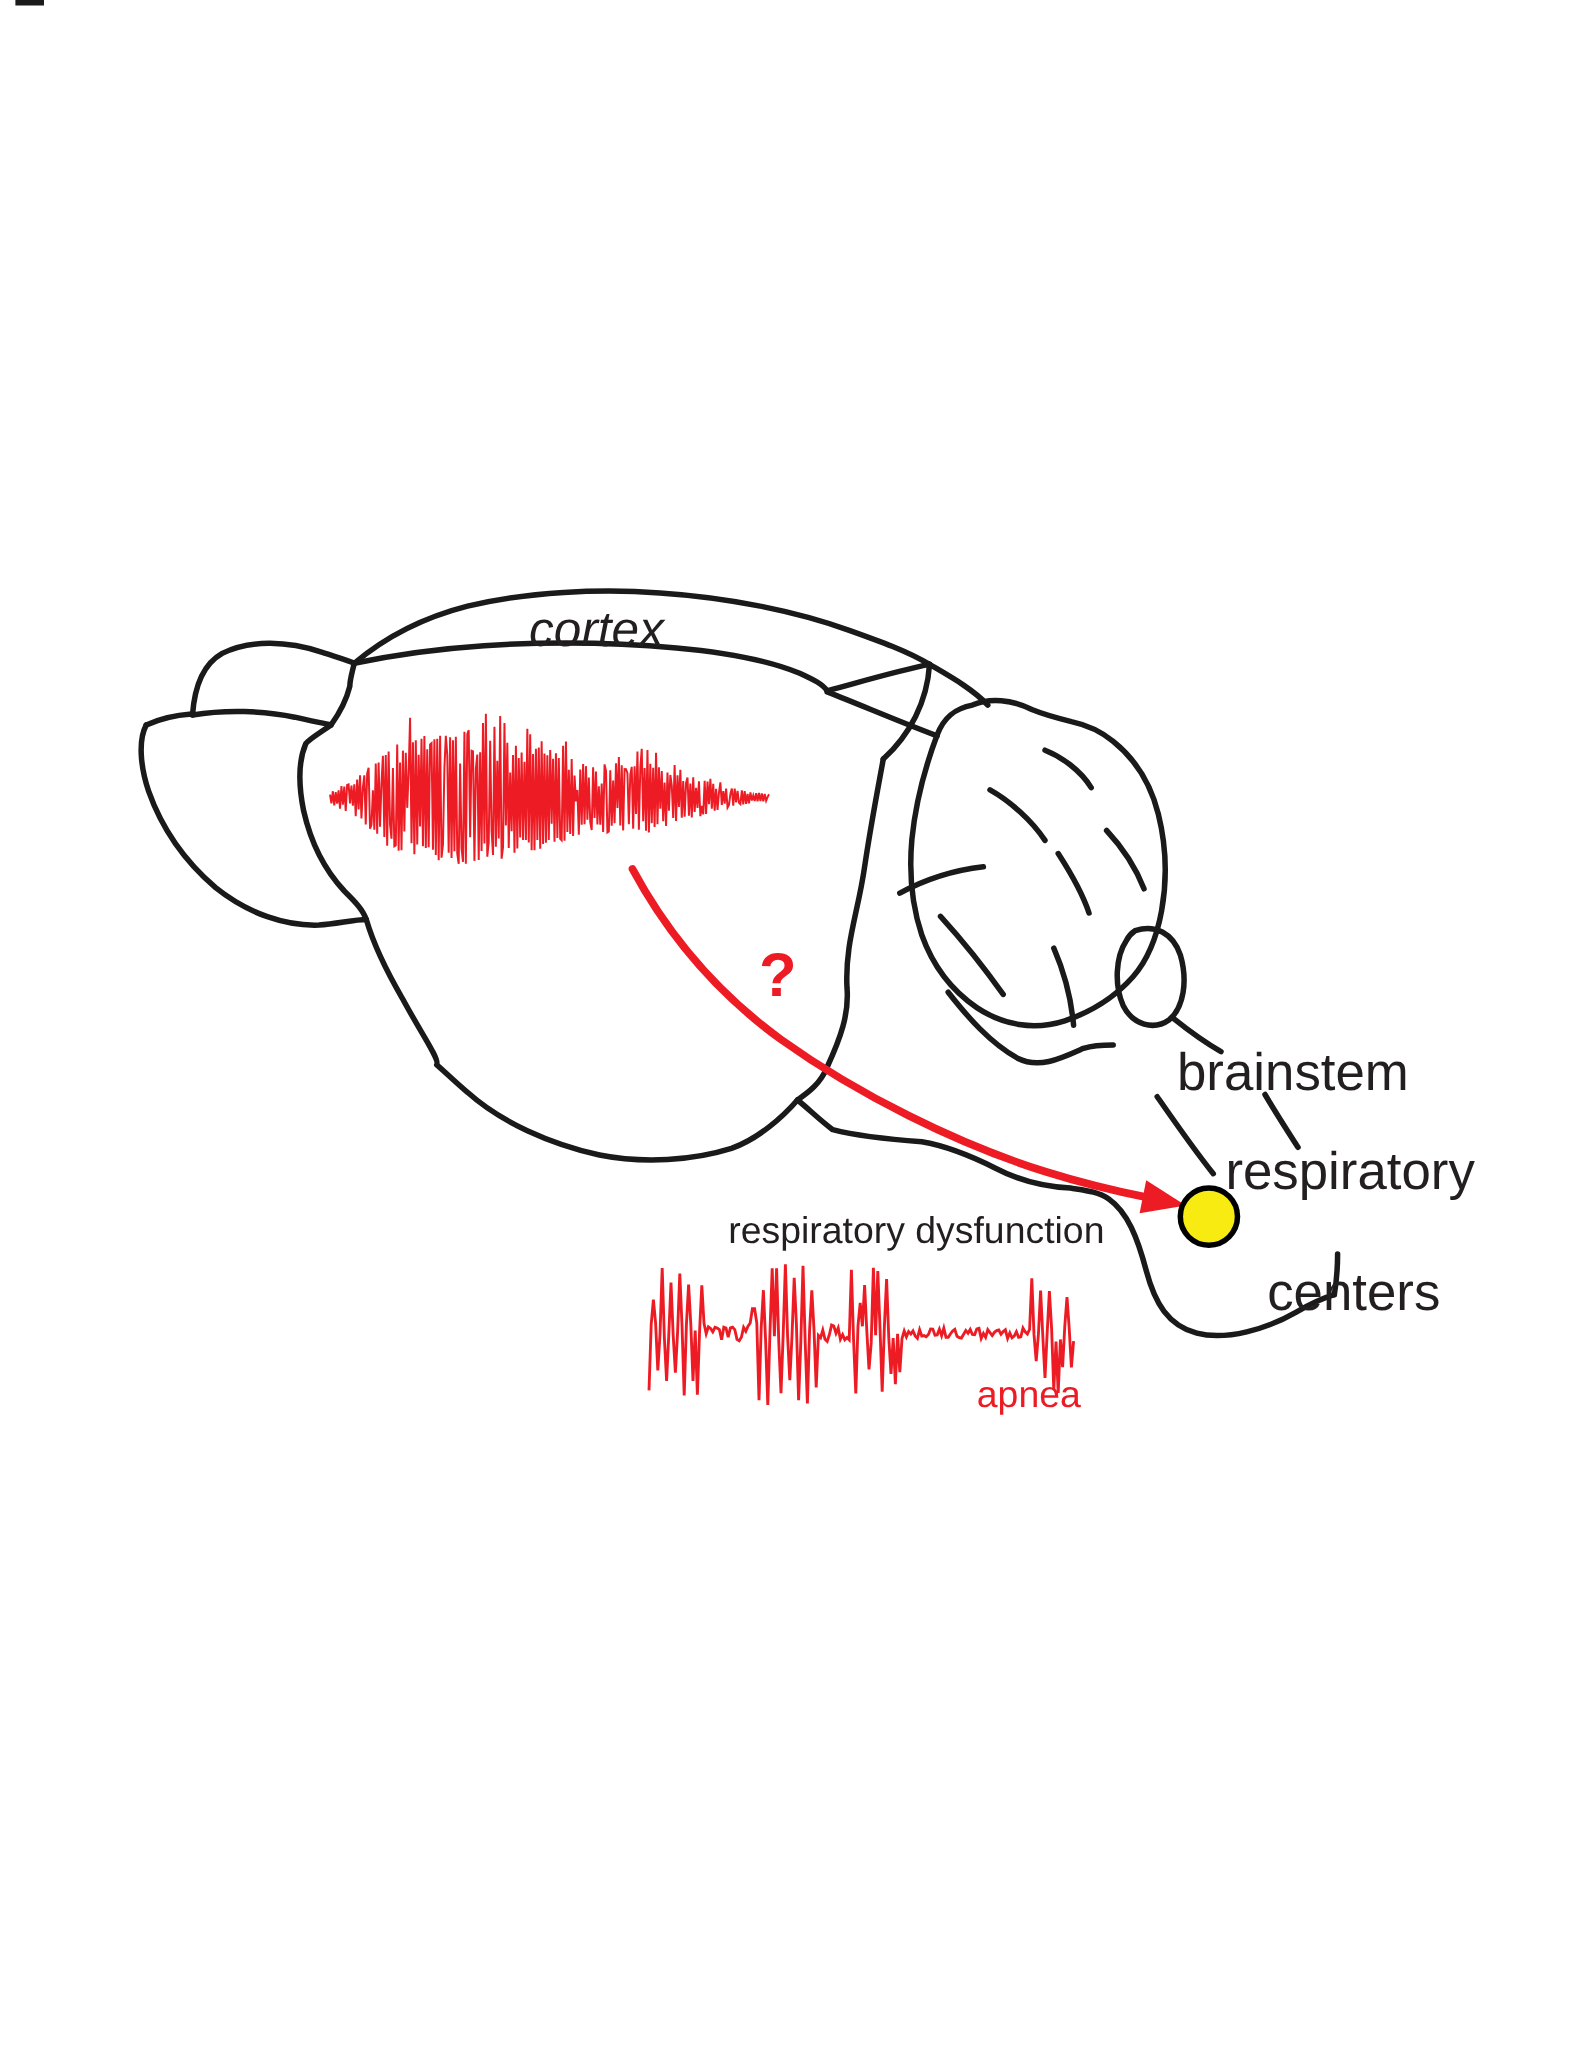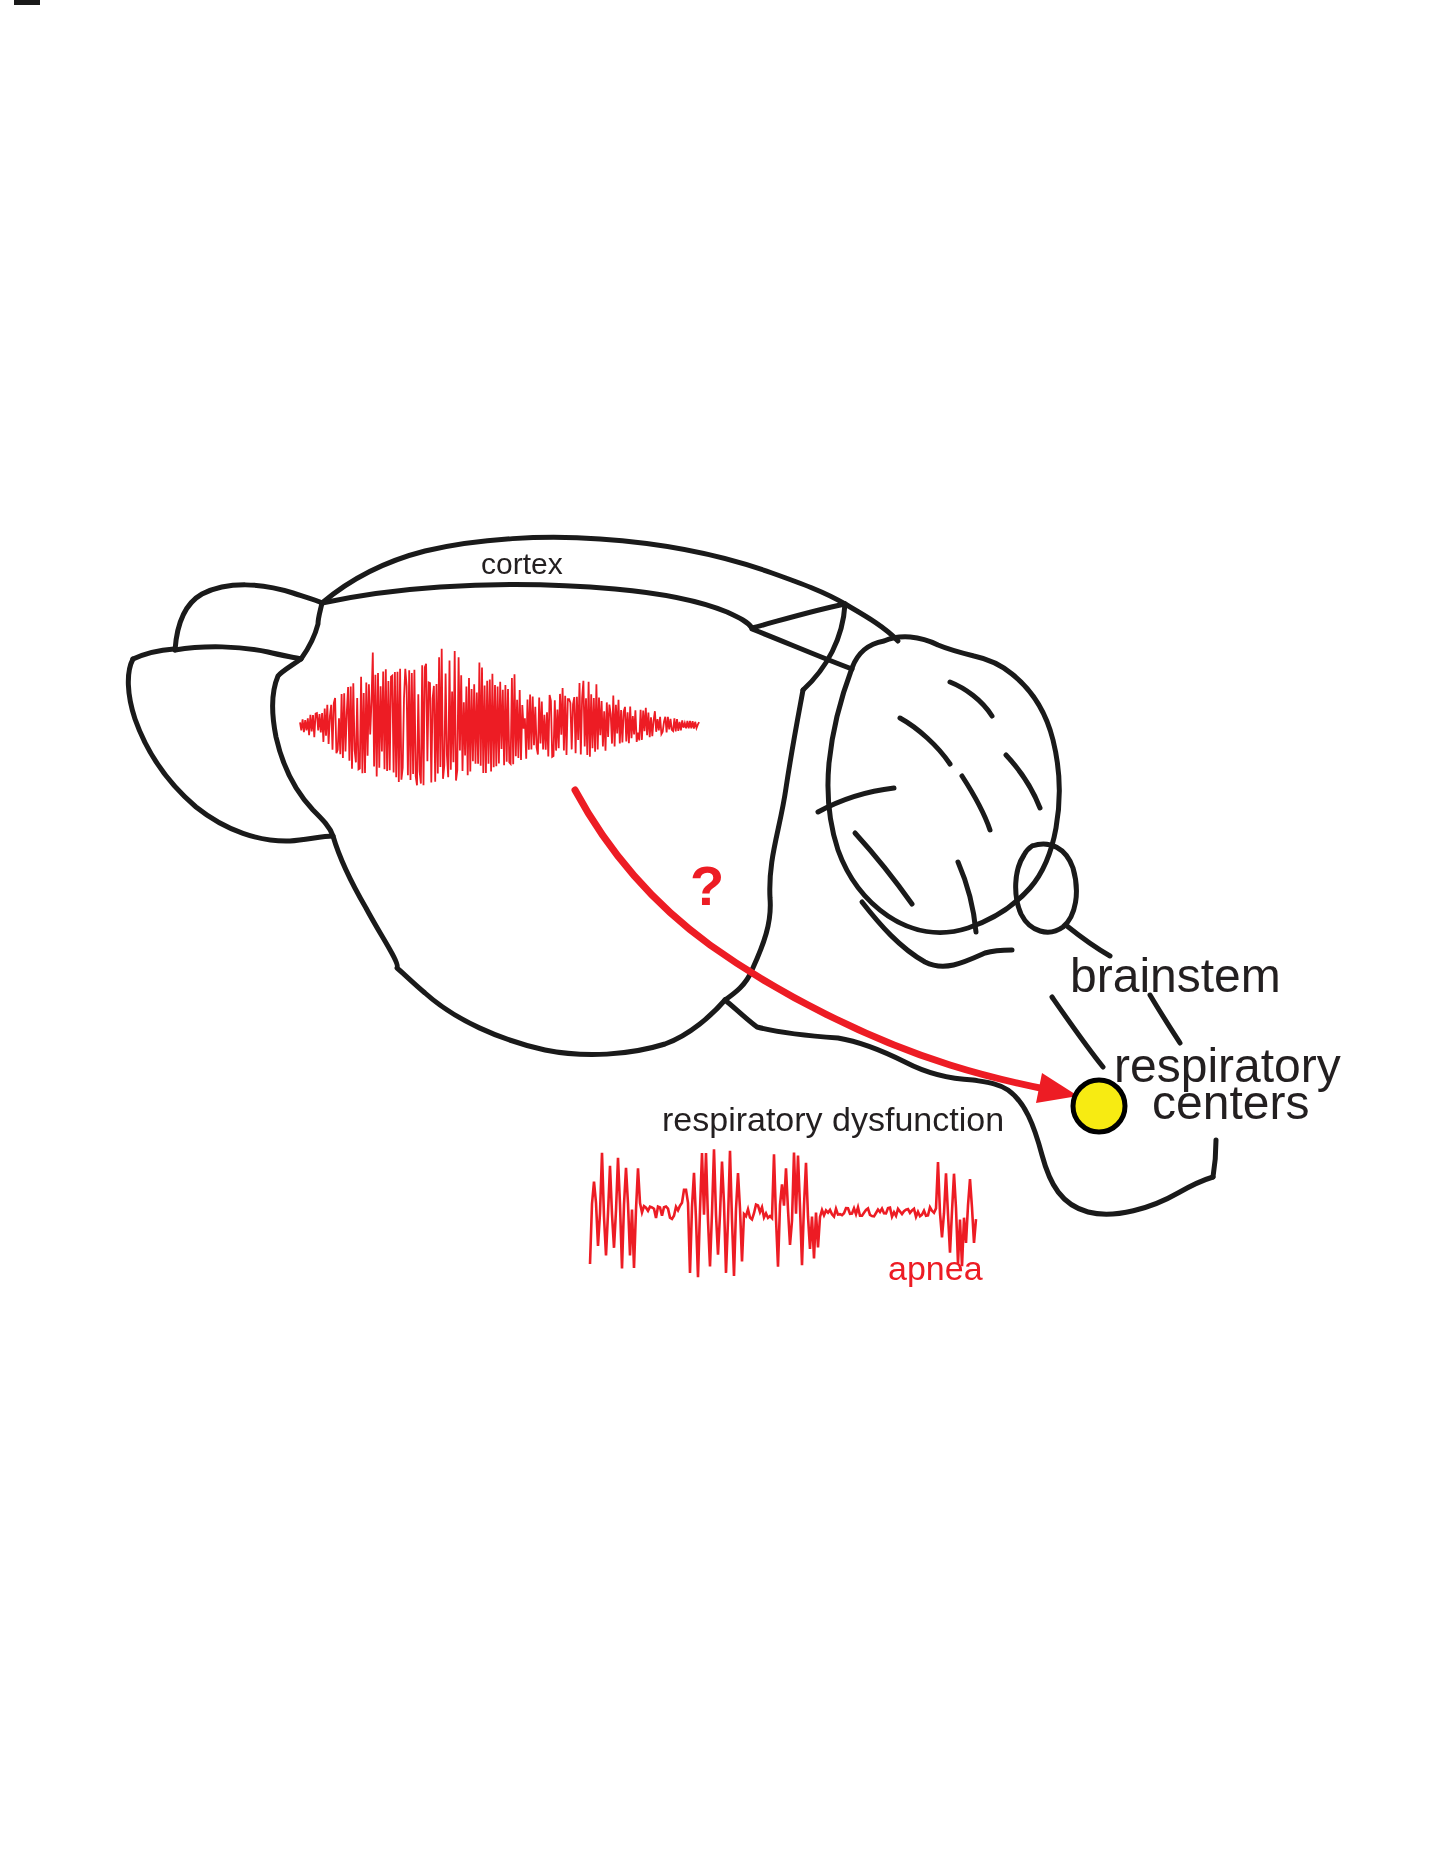--- a/index.html
+++ b/index.html
@@ -1,25 +1,25 @@
 <!DOCTYPE html>
 <html><head>
 <meta charset="utf-8">
 <style>
   html,body{margin:0;padding:0;background:#ffffff;}
   #stage{position:relative;width:1440px;height:1863px;background:#ffffff;overflow:hidden;
          font-family:"Liberation Sans","DejaVu Sans",sans-serif;}
   #diagram{position:absolute;left:0;top:0;}
   .lbl{position:absolute;line-height:1;color:#231f20;white-space:nowrap;}
   .lbl.red{color:#ed1c24;}
-  #lbl-cortex{left:481px;top:549px;font-size:30px;}
+  #lbl-cortex{left:481px;top:549px;font-size:45px;font-style:italic;}
   #lbl-seizure{left:381px;top:616px;font-size:44px;letter-spacing:-0.5px;}
   #lbl-brainstem{left:1070px;top:952px;font-size:48px;}
   #lbl-respiratory{left:1114px;top:1042px;font-size:48px;}
-  #lbl-centers{left:1152px;top:1079px;font-size:48px;}
+  #lbl-centers{left:1152px;top:1152px;font-size:48px;}
   #lbl-respdys{left:622px;top:1102px;font-size:34px;margin-left:40px;}
   #lbl-apnea{left:888px;top:1251px;font-size:34px;}
   #lbl-question{left:690px;top:858px;font-size:56px;font-weight:700;}
 </style>
 </head>
 <body>
 
 <div id="stage">
 
   <svg id="diagram" width="1440" height="1863" viewBox="0 0 1440 1863">

